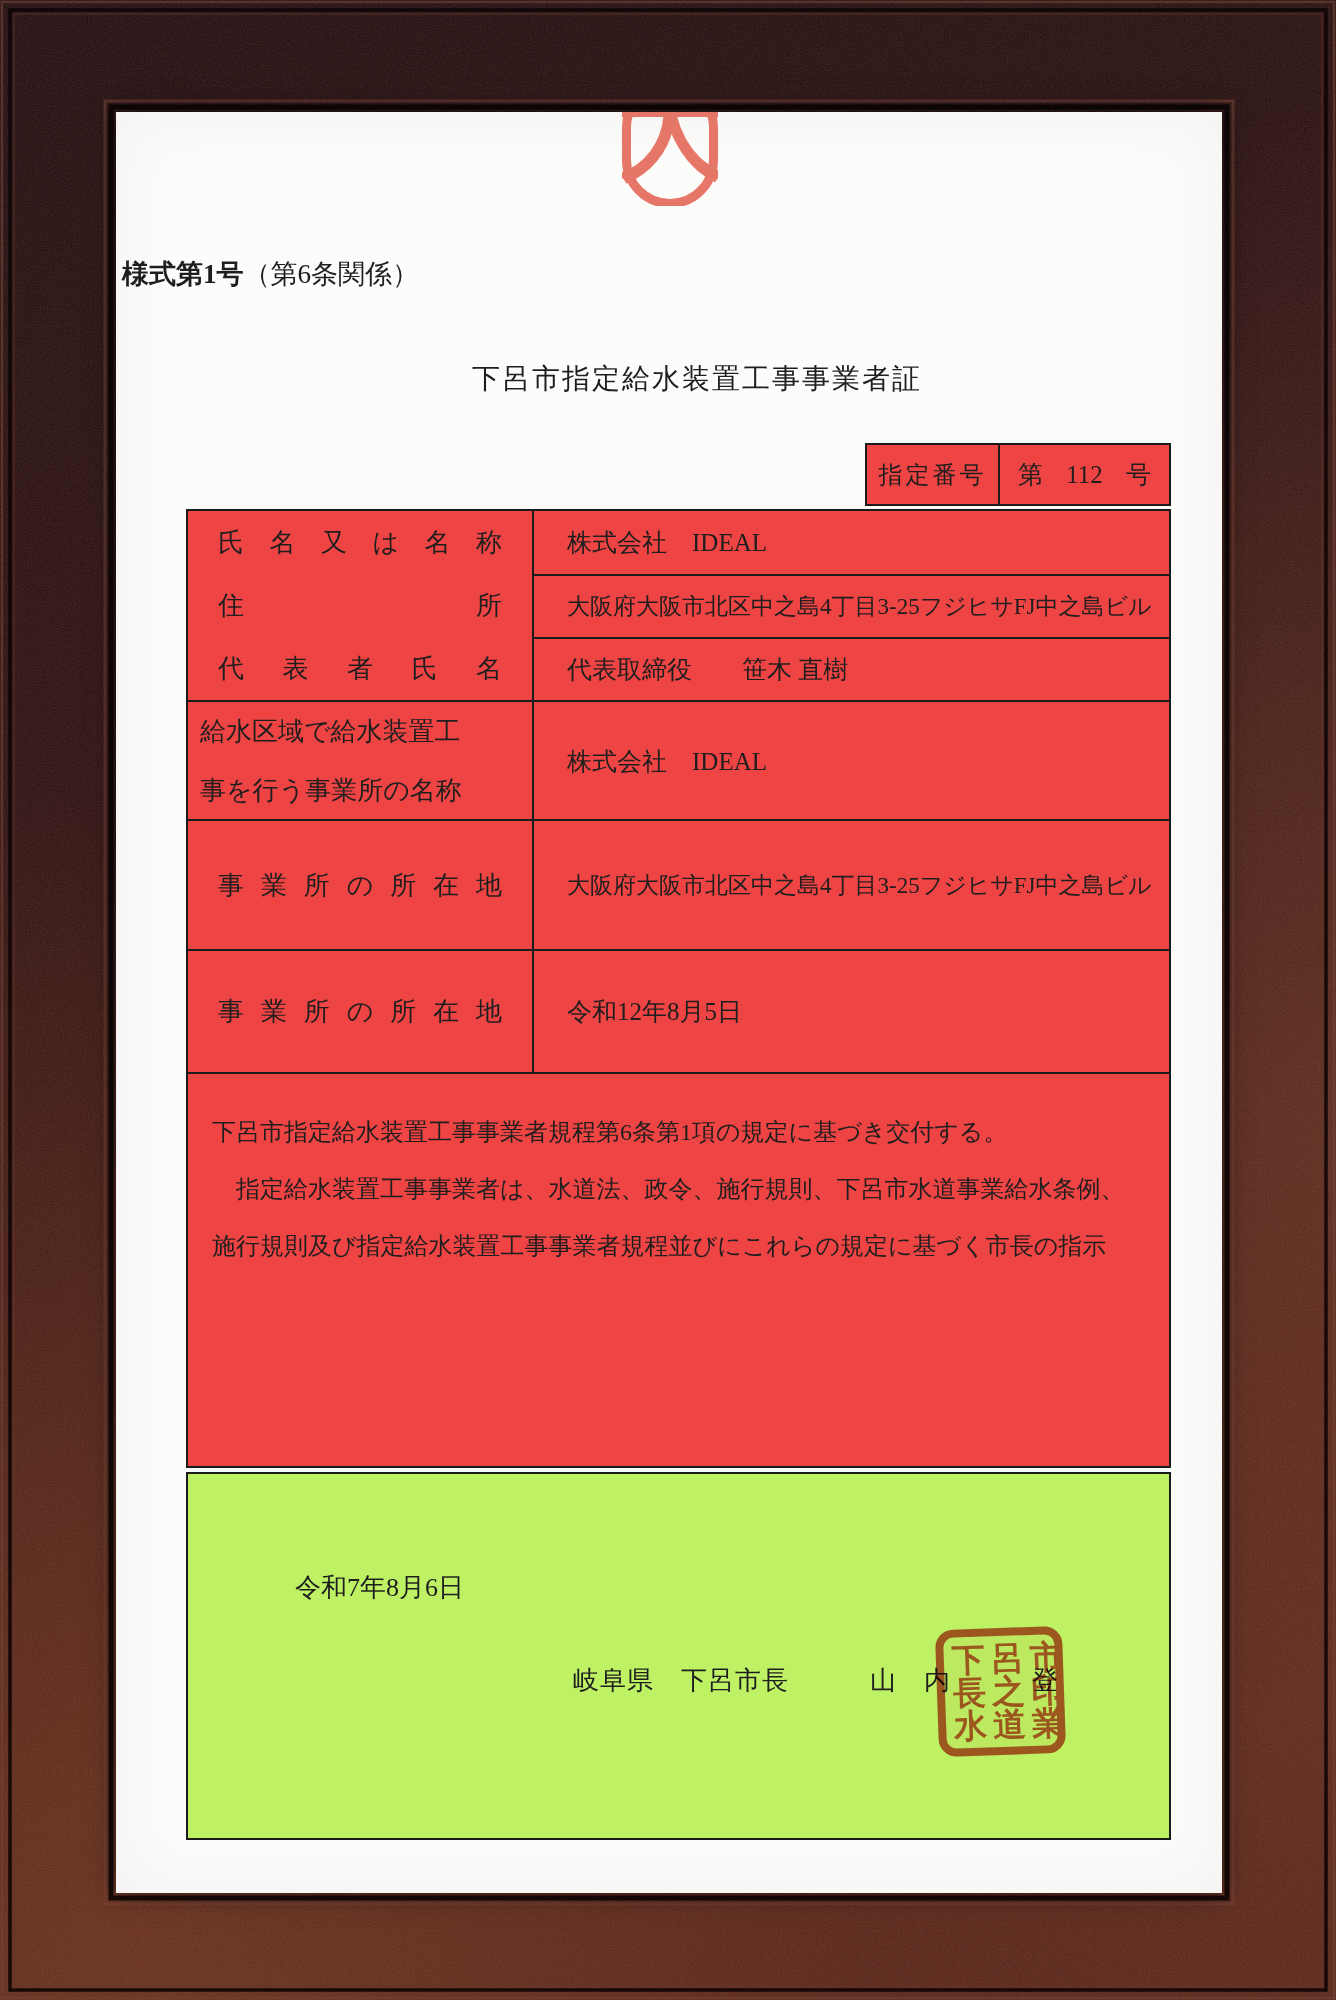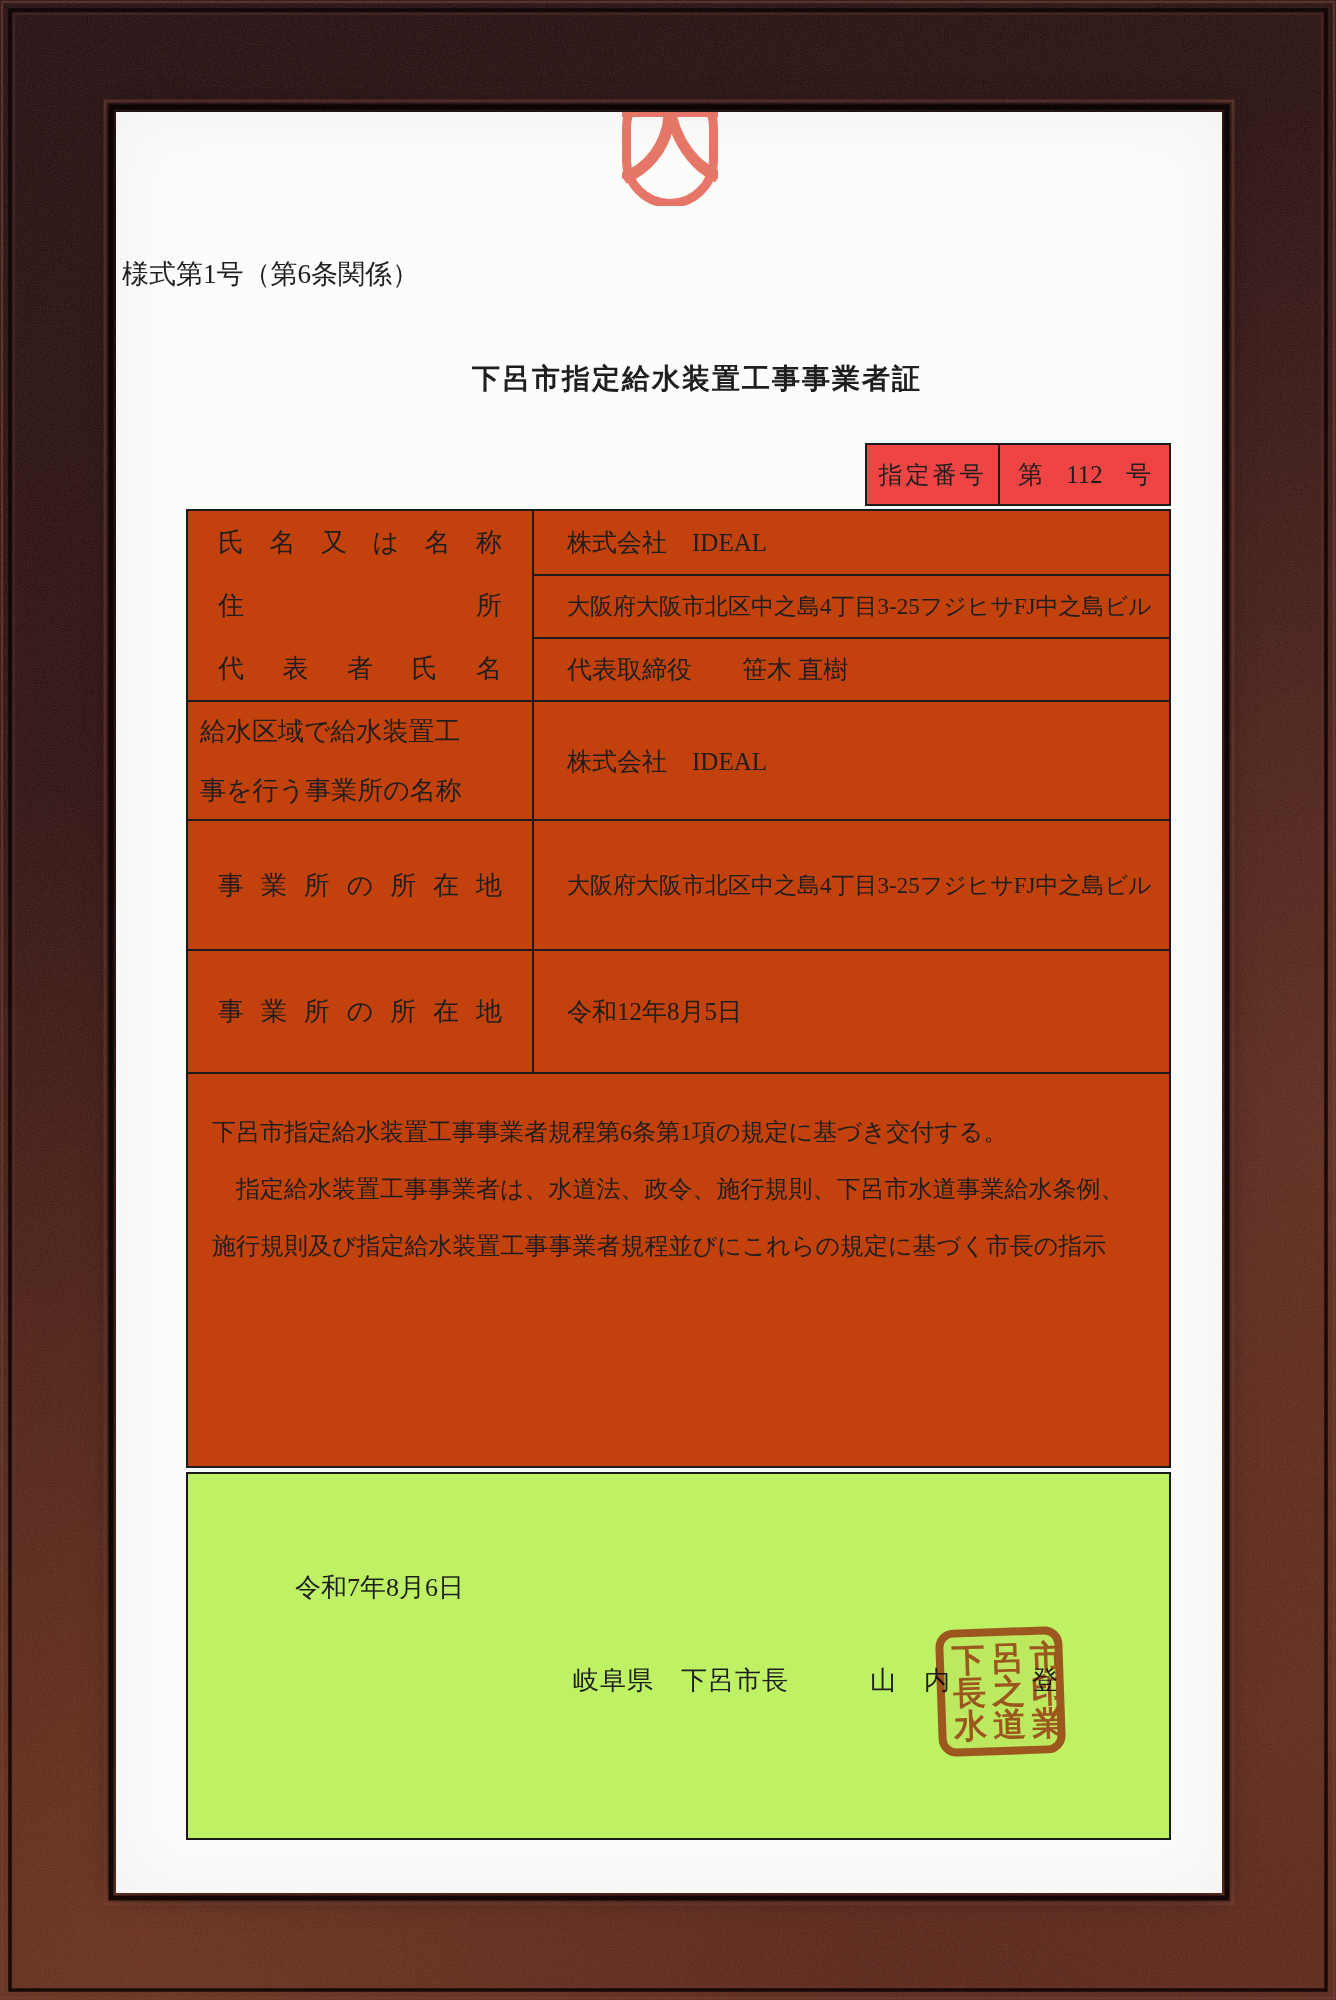--- a/index.html
+++ b/index.html
@@ -22,36 +22,36 @@
   }
 
   
   .top-seal{position:absolute;left:506px;top:0;width:96px;height:94px;overflow:hidden;opacity:.82}
   .top-seal .ring{position:absolute;left:0;top:-32px;width:96px;height:128px;
     border:9px solid var(--top-seal-red);border-radius:48px}
   .top-seal .char{position:absolute;left:50%;top:-36px;transform:translateX(-50%);
     font-size:110px;line-height:1;font-weight:bold;color:var(--top-seal-red)}
 
   .form-label{position:absolute;left:6px;top:144px;font-size:27px;white-space:nowrap}
-  .form-label .main{font-weight:normal}
+  .form-label .main{font-weight:bold}
 
   .title{position:absolute;left:0;right:0;top:248px;text-align:center;
-    font-size:28px;font-weight:bold;letter-spacing:2px;padding-left:56px;white-space:nowrap}
+    font-size:28px;font-weight:normal;letter-spacing:2px;padding-left:56px;white-space:nowrap}
 
   
   .desig{position:absolute;left:749px;top:331px;width:306px;height:63px;
     border:2px solid var(--border);display:flex;background:#ef4444}
   .desig-label{width:133px;border-right:2px solid var(--border);
     display:flex;align-items:center;justify-content:center;font-size:24px;letter-spacing:3px}
   .desig-value{flex:1;display:flex;align-items:center;justify-content:space-between;
     padding:0 18px;font-size:25px}
 
   
   .main-table{position:absolute;left:70px;top:397px;width:985px;height:959px;
-    border:2px solid var(--border);background:#c2410c}
+    border:2px solid var(--border);background:#ef4444}
   .lbl{font-size:26px;text-align:justify;text-align-last:justify;padding:0 30px}
   .val{border-left:2px solid var(--border);display:flex;align-items:center;
     padding-left:33px;font-size:25px;white-space:nowrap}
   .val.small{font-size:23px}
 
   .g1{display:grid;grid-template-columns:344px 1fr;height:189px}
   .g1-labels{display:flex;flex-direction:column}
   .g1-labels .lbl{height:63px;line-height:63px}
   .g1-values{display:flex;flex-direction:column;border-left:2px solid var(--border)}
   .g1-values .val{height:63px;border-left:none}

